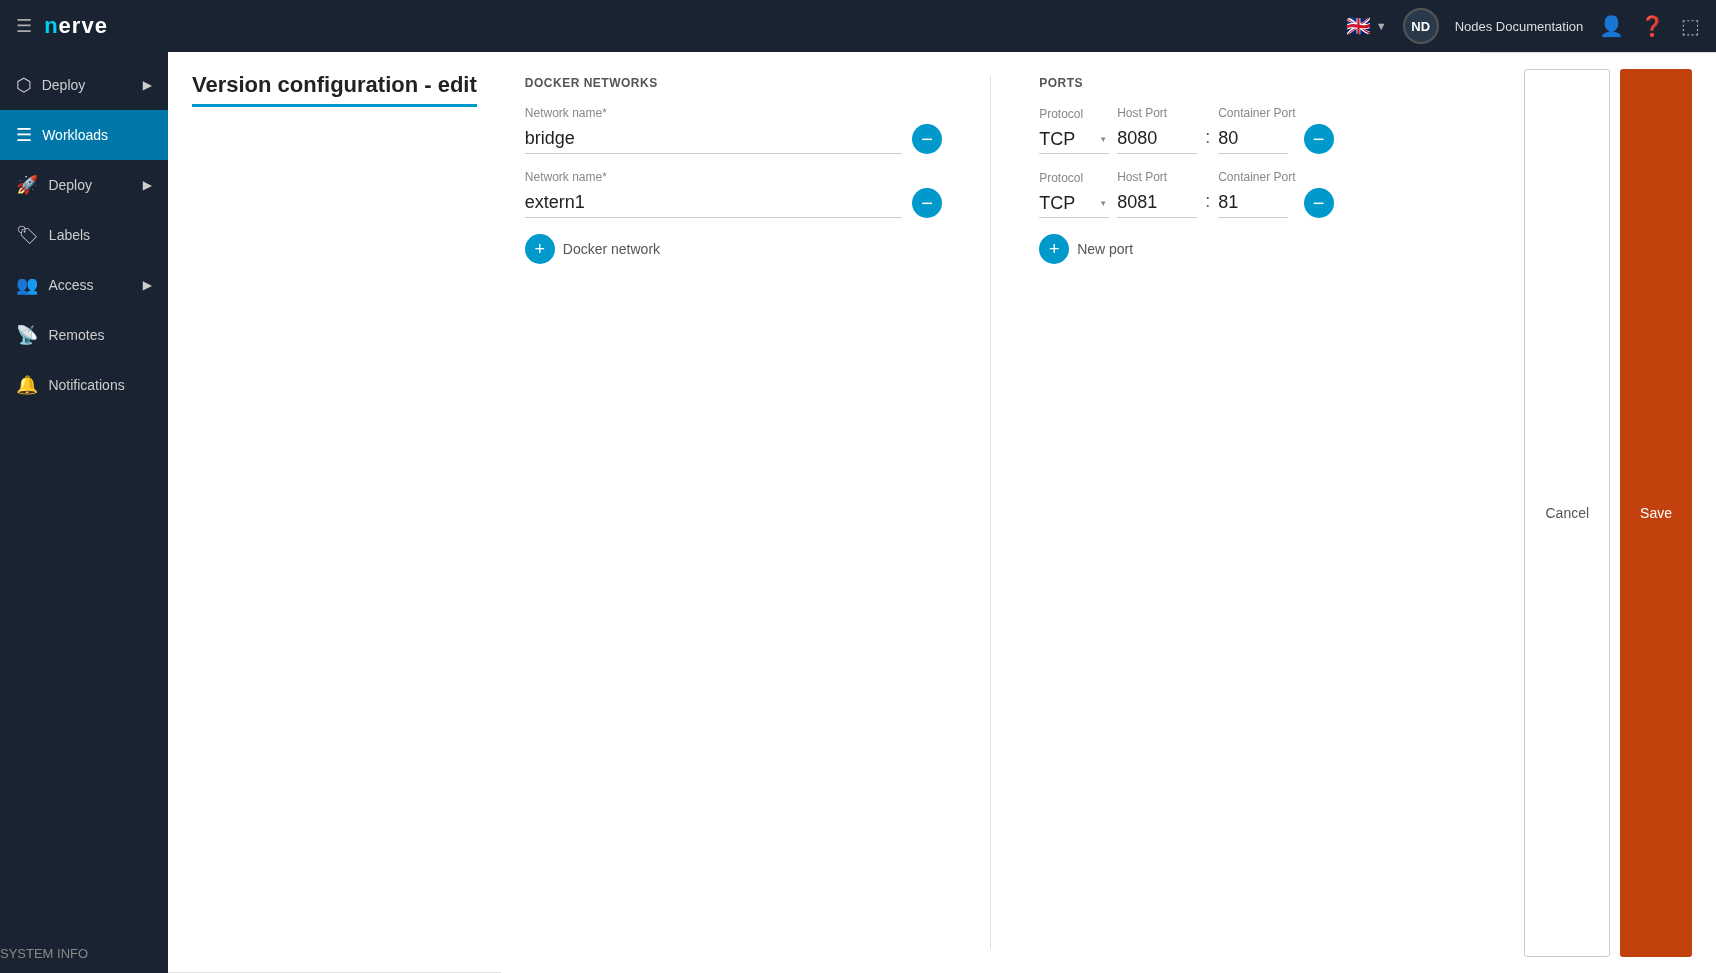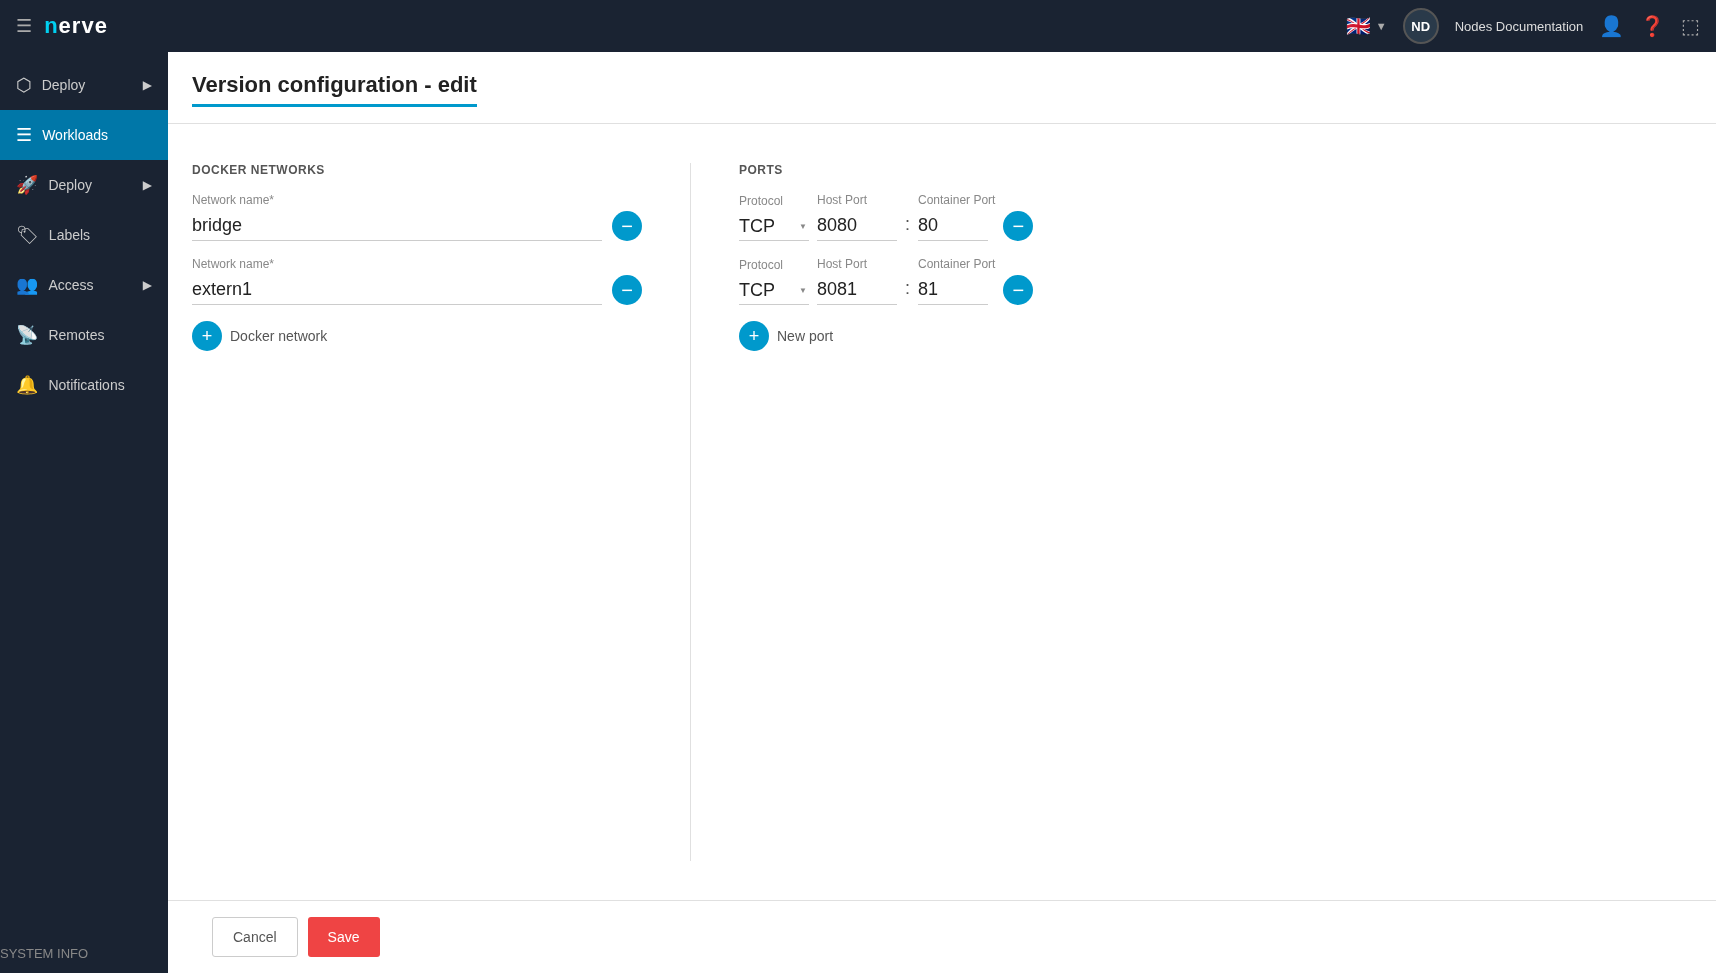--- a/index.html
+++ b/index.html
@@ -47,21 +47,21 @@
       font-size: 14px;
       color: #ccc;
       position: relative;
     }
     .sidebar-item.active { background: #0077a8; color: #fff; }
     .sidebar-item .icon { font-size: 18px; }
     .sidebar-item .arrow { margin-left: auto; font-size: 12px; }
     .sidebar-bottom { margin-top: auto; padding: 12px 0; font-size: 13px; color: #888; cursor: pointer; }
 
     
-    .main { flex: 1; display: flex; flex-direction: column; overflow: hidden; background: #fff; gap: 15px; }
+    .main { flex: 1; display: flex; flex-direction: row; overflow: hidden; background: #fff; }
 
     
     .page-header { padding: 20px 24px 0 24px; border-bottom: 1px solid #e0e0e0; }
     .page-title { font-size: 22px; font-weight: 600; color: #222; border-bottom: 3px solid #0099cc; display: inline-block; padding-bottom: 6px; margin-bottom: 16px; }
 
     
     .tabs { display: flex; gap: 0; }
     .tab {
       padding: 10px 20px;
       font-size: 14px;
@@ -151,21 +151,21 @@
       color: #222;
       background: transparent;
       outline: none;
       padding: 4px 0;
       width: 70px;
     }
 
     
     .footer { padding: 16px 24px; border-top: 1px solid #e0e0e0; display: flex; gap: 10px; background: #fff; }
     .btn-cancel { padding: 8px 20px; border: 1px solid #ccc; background: #fff; color: #555; font-size: 14px; cursor: pointer; border-radius: 3px; margin-left: 20px; }
-    .btn-save { padding: 12px 20px; border: none; background: #ef4444; color: #fff; font-size: 14px; cursor: pointer; border-radius: 3px; }
+    .btn-save { padding: 12px 20px; border: none; background: #c2410c; color: #fff; font-size: 14px; cursor: pointer; border-radius: 3px; }
 
     .divider { width: 1px; background: #e0e0e0; align-self: stretch; margin: 0 8px; }
   </style>
 </head>
 <body>
 
 <div class="topnav">
   <span class="topnav-hamburger">☰</span>
   <div class="topnav-logo">
     <span style="color:#00d0f0">n</span><span style="color:#fff">erve</span>

